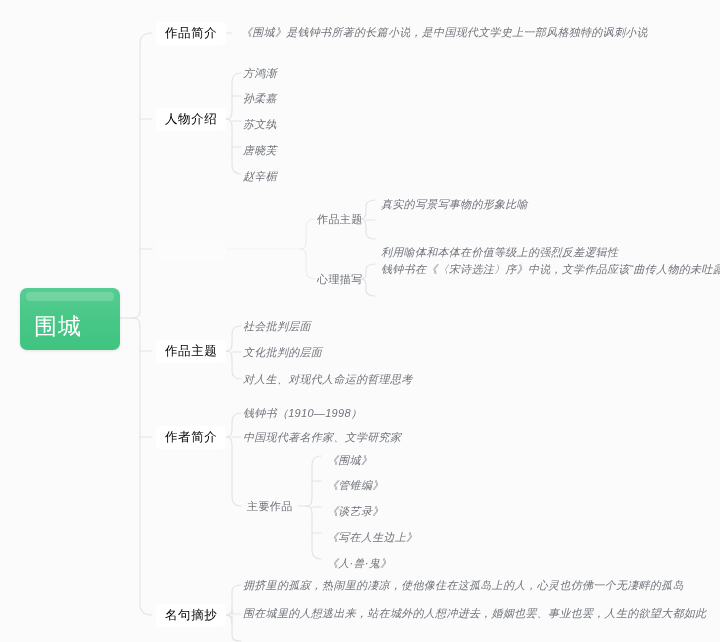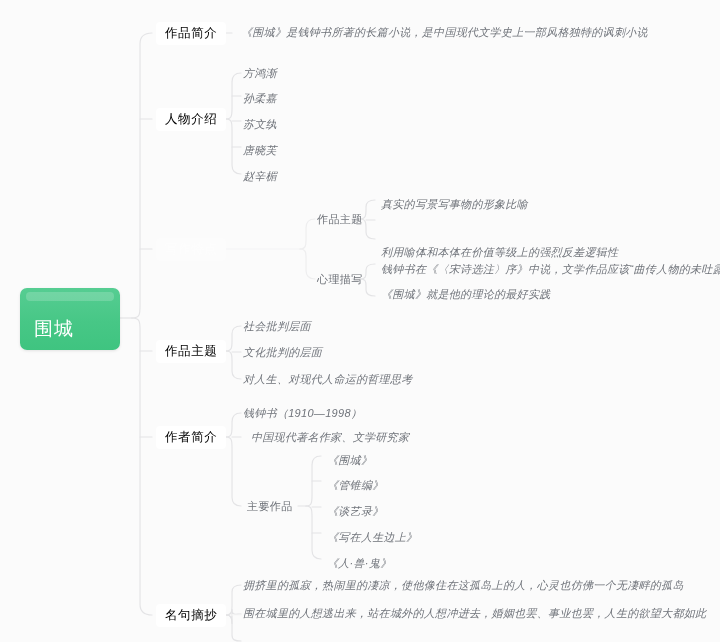--- a/index.html
+++ b/index.html
@@ -22,21 +22,21 @@
     width:100px;height:62px;
     border-radius:7px;
     background:linear-gradient(180deg,#56cd92 0%,#47c786 55%,#3fc480 100%);
     box-shadow:0 1px 3px rgba(0,0,0,0.10);
     display:flex;align-items:flex-end;
     box-sizing:border-box;
     padding:0 0 12px 14px;
   }
   .root-node .root-label{
     color:#ffffff;
-    font-size:19px;
+    font-size:23px;
     letter-spacing:1px;
     font-weight:400;
   }
   .root-sheen{
     position:absolute;left:6px;top:4px;right:6px;height:9px;
     background:rgba(255,255,255,0.18);
     border-radius:4px;
   }
   .branch-label{
     background:#ffffff;
@@ -174,44 +174,41 @@
   <div class="node leaf-label" style="left:378px;top:245px;">
     <span>利用喻体和本体在价值等级上的强烈反差逻辑性</span>
   </div>
 
   <div class="node sub-label" style="left:314px;top:272px;">
     <span>心理描写</span>
   </div>
   <div class="node leaf-label" style="left:378px;top:262px;">
     <span>钱钟书在《〈宋诗选注〉序》中说，文学作品应该“曲传人物的未吐露的心理”</span>
   </div>
-  <div class="node leaf-label" style="left:378px;top:287px;">
-    <span>《围城》就是他的理论的最好实践</span>
-  </div>
 
   <div class="node branch-label" style="left:156px;top:340px;">
     <span>作品主题</span>
   </div>
   <div class="node leaf-label" style="left:240px;top:319px;">
     <span>社会批判层面</span>
   </div>
   <div class="node leaf-label" style="left:240px;top:345px;">
     <span>文化批判的层面</span>
   </div>
   <div class="node leaf-label" style="left:240px;top:372px;">
     <span>对人生、对现代人命运的哲理思考</span>
   </div>
 
   <div class="node branch-label" style="left:156px;top:426px;">
     <span>作者简介</span>
   </div>
   <div class="node leaf-label" style="left:240px;top:406px;">
     <span>钱钟书（1910—1998）</span>
   </div>
-  <div class="node leaf-label" style="left:240px;top:430px;margin-left:8px;">
+  <div class="node leaf-label" style="left:240px;top:430px;">
     <span>中国现代著名作家、文学研究家</span>
   </div>
   <div class="node sub-label" style="left:244px;top:499px;">
     <span>主要作品</span>
   </div>
   <div class="node leaf-label" style="left:324px;top:453px;">
     <span>《围城》</span>
   </div>
   <div class="node leaf-label" style="left:324px;top:478px;">
     <span>《管锥编》</span>

